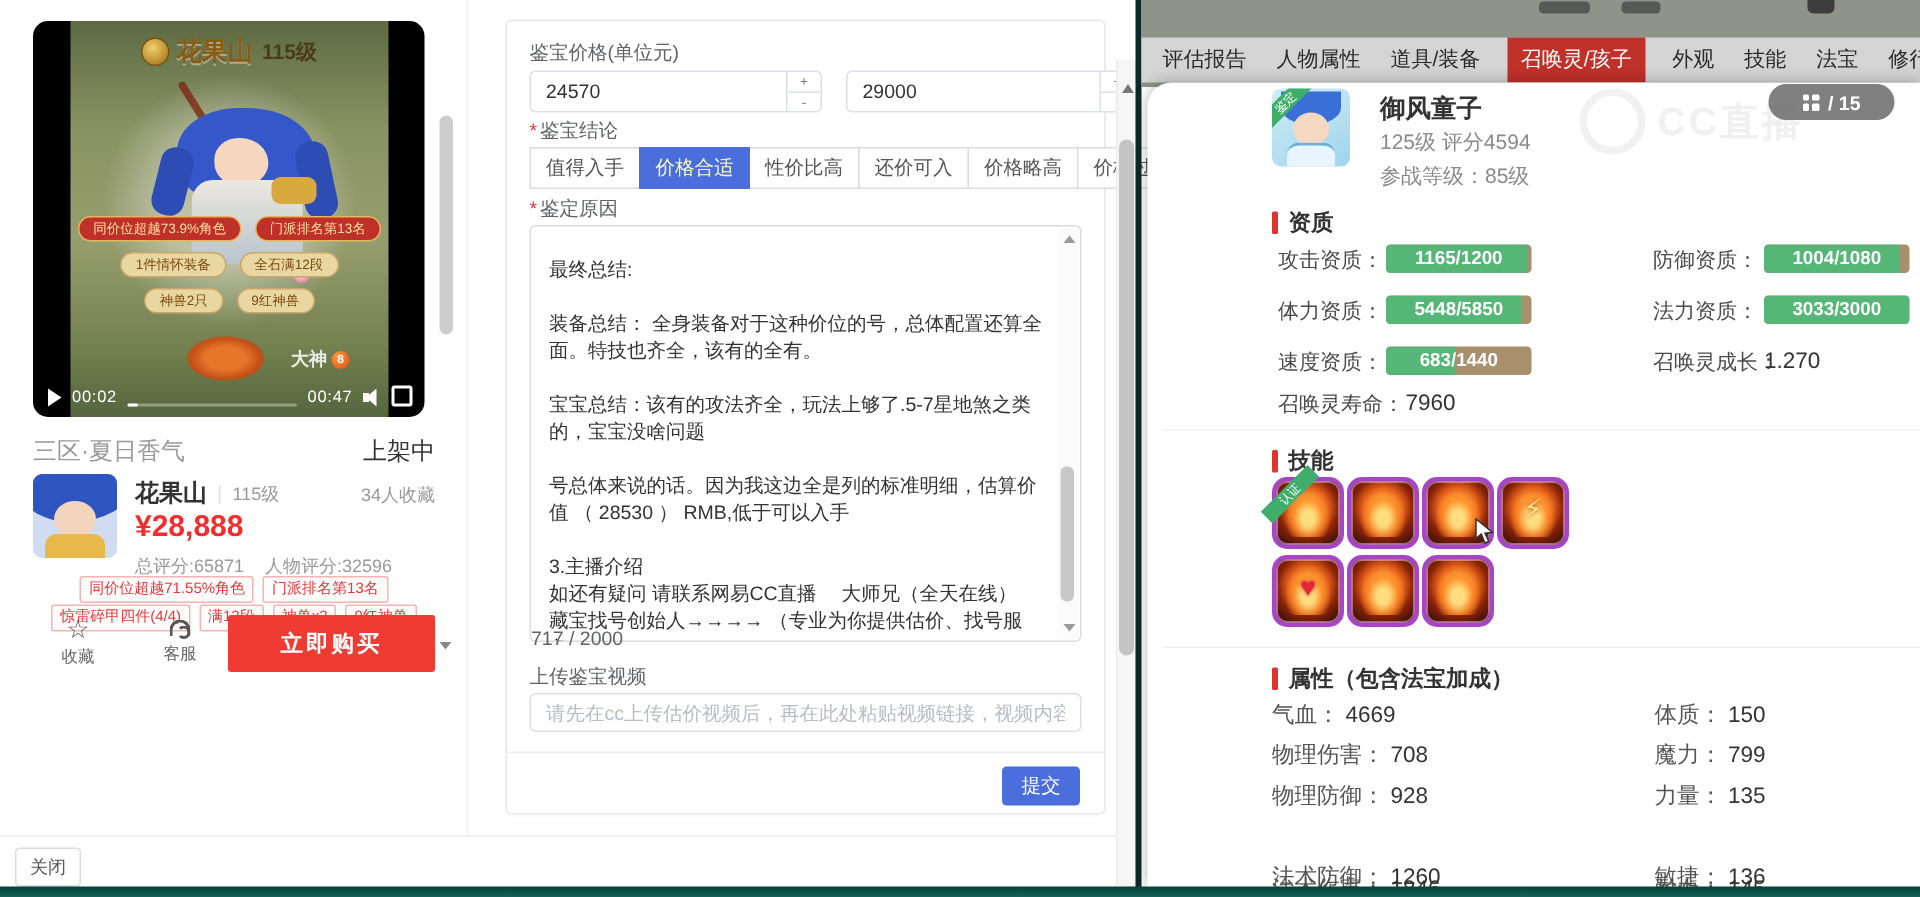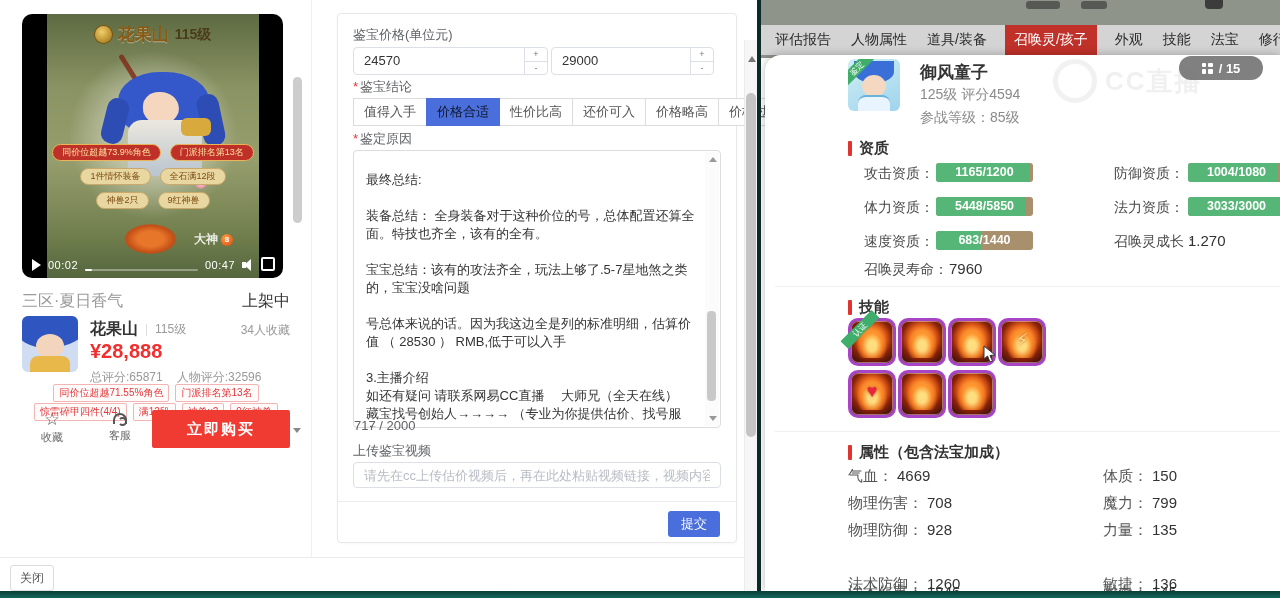--- a/index.html
+++ b/index.html
@@ -77,21 +77,21 @@
   .f-label{position:absolute;font-size:13px;color:#606266;}
   .req{color:#e4393c;margin-right:2px;}
   .num-input{position:absolute;height:26px;border:1px solid #dcdfe6;border-radius:4px;background:#fff;}
   .ni-val{position:absolute;left:10px;top:0;line-height:26px;font-size:13px;color:#333;}
   .ni-step{position:absolute;right:0;top:0;bottom:0;width:22px;border-left:1px solid #dcdfe6;display:flex;flex-direction:column;}
   .ni-step span{flex:1;font-size:9px;line-height:12px;color:#777;text-align:center;cursor:pointer;}
   .ni-step span + span{border-top:1px solid #dcdfe6;}
   .concl-tabs{position:absolute;left:15px;top:84px;display:flex;}
   .opt{padding:4px 10px;font-size:13px;color:#555;border:1px solid #dcdcdc;margin-left:-1px;background:#fff;cursor:pointer;white-space:nowrap;}
   .opt:first-child{margin-left:0;}
-  .opt.active{background:#4a6fdd;border-color:#4a6fdd;color:#0f172a;position:relative;z-index:1;}
+  .opt.active{background:#4a6fdd;border-color:#4a6fdd;color:#fef9c3;position:relative;z-index:1;}
   .reason-box{position:absolute;left:15px;right:15px;top:136px;height:276px;border:1px solid #dcdcdc;border-radius:4px;overflow:hidden;}
   .rb-text{position:absolute;left:12px;right:22px;top:20px;bottom:0;font-size:13px;line-height:18px;color:#333;white-space:pre-wrap;overflow:hidden;}
   .rb-sb{position:absolute;right:1px;top:1px;bottom:1px;width:14px;background:#fbfbfb;}
   .rb-arr{position:absolute;left:4px;width:0;height:0;}
   .rb-arr.up{top:5px;border-bottom:5px solid #999;border-left:4px solid transparent;border-right:4px solid transparent;}
   .rb-arr.dn{bottom:5px;border-top:5px solid #999;border-left:4px solid transparent;border-right:4px solid transparent;}
   .rb-thumb{position:absolute;left:2px;width:9px;top:58%;height:33%;background:#c8c8c8;border-radius:4px;}
   .f-counter{position:absolute;left:16px;top:404px;font-size:13px;color:#606266;}
   .upload-input{position:absolute;left:15px;right:15px;top:448px;height:26px;border:1px solid #dcdfe6;border-radius:4px;
                 font-size:13px;color:#333;padding:0 10px;box-sizing:border-box;font-family:inherit;outline:none;width:368px;}
@@ -122,21 +122,21 @@
   .pet-sub{position:absolute;left:155px;font-size:14px;color:#8a8a8a;}
   .wm-ghost{position:absolute;left:288px;top:4px;display:flex;align-items:center;gap:8px;opacity:.9;}
   .wm-circle{width:34px;height:34px;border:5px solid #f0f0f0;border-radius:50%;}
   .wm-text{font-size:26px;font-weight:bold;color:#efefef;letter-spacing:2px;}
   .counter-pill{position:absolute;left:418px;top:56px;width:84px;height:24px;background:rgba(110,110,110,.88);border-radius:12px;
                 display:flex;align-items:center;justify-content:center;gap:6px;color:#fff;font-size:13px;font-weight:bold;z-index:5;}
   .cgrid{width:11px;height:11px;display:grid;grid-template-columns:1fr 1fr;grid-template-rows:1fr 1fr;gap:2px;}
   .cgrid i{background:#fff;border-radius:1px;}
   .sec-h{position:absolute;left:83px;display:flex;align-items:center;gap:7px;font-size:15px;font-weight:bold;color:#333;}
   .sec-h::before{content:"";width:4px;height:15px;background:#e0342f;border-radius:1px;}
-  .apt-row{position:absolute;left:16px;right:0;height:20px;}
+  .apt-row{position:absolute;left:4px;right:0;height:20px;}
   .apt-label{position:absolute;top:0;font-size:14px;color:#4a4a4a;line-height:20px;}
   .apt-val{position:absolute;top:0;font-size:15px;color:#333;line-height:20px;}
   .pc1{left:83px;} .pb1{left:155px;} .pc2{left:333px;} .pb2{left:407px;}
   .bar{position:absolute;top:0;width:97px;height:19px;border-radius:3px;background:#a8906c;overflow:hidden;}
   .bar .fill{position:absolute;left:0;top:0;bottom:0;background:#56b677;}
   .bar .txt{position:relative;z-index:1;display:block;color:#fff;font-size:12.5px;font-weight:bold;text-align:center;line-height:19px;}
   .divider{position:absolute;left:10px;right:0;height:1px;background:#efefef;}
   .skills-wrap{position:absolute;left:83px;top:263px;width:420px;height:100px;}
   .skill{position:absolute;width:42px;height:42px;border-radius:10px;border:3px solid #a845c6;box-shadow:inset 0 0 0 1px rgba(255,255,255,.4);
          background:radial-gradient(circle at 50% 42%,#ffb341 0 5px,#e8641c 13px,#8a2208 20px,#4e130b 27px);cursor:pointer;}
@@ -255,21 +255,21 @@
     <div class="f-label" style="left:15px;top:12px;">
       <span>鉴宝价格(单位元)</span>
     </div>
     <div class="num-input" style="left:15px;top:33px;width:193px;">
       <span class="ni-val">24570</span>
       <span class="ni-step">
         <span>+</span>
         <span>-</span>
       </span>
     </div>
-    <div class="num-input" style="left:213px;top:33px;width:161px;">
+    <div class="num-input" style="left:226px;top:33px;width:161px;padding-left:30px;">
       <span class="ni-val">29000</span>
       <span class="ni-step">
         <span>+</span>
         <span>-</span>
       </span>
     </div>
 
     <div class="f-label" style="left:15px;top:64px;">
       <span class="req">*</span><span>鉴宝结论</span>
     </div>

